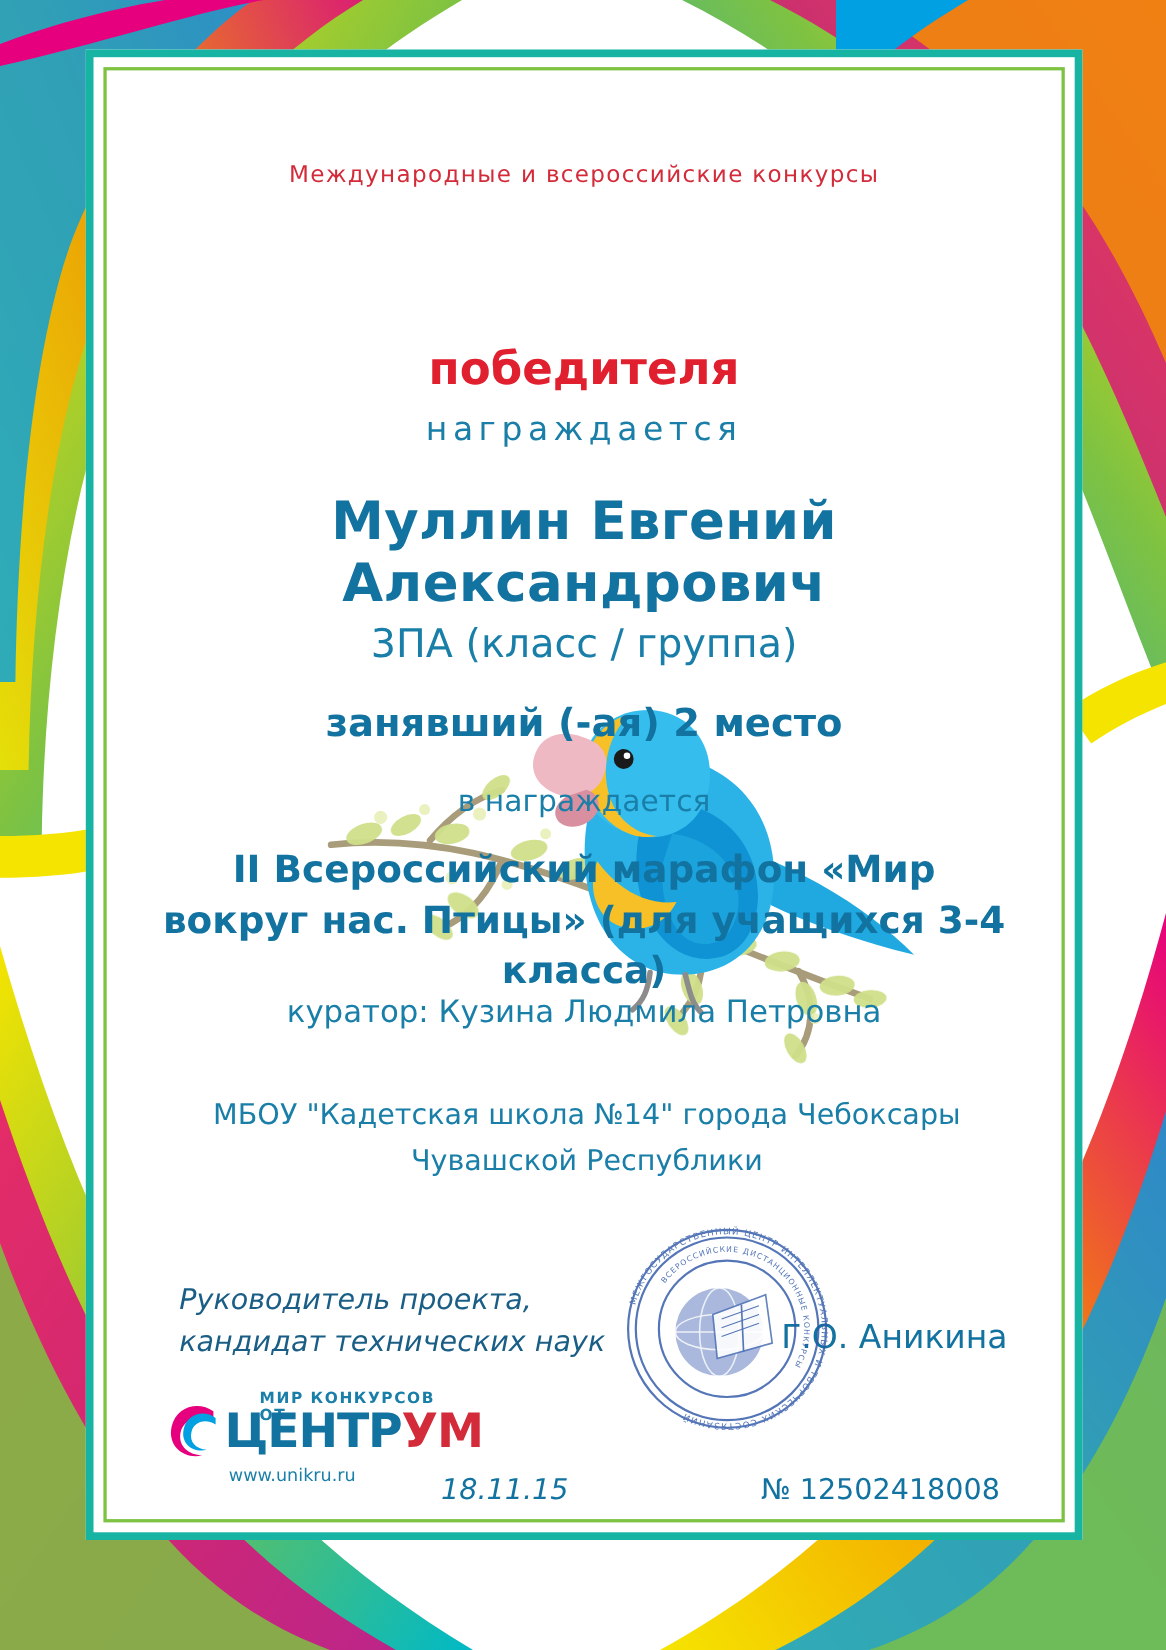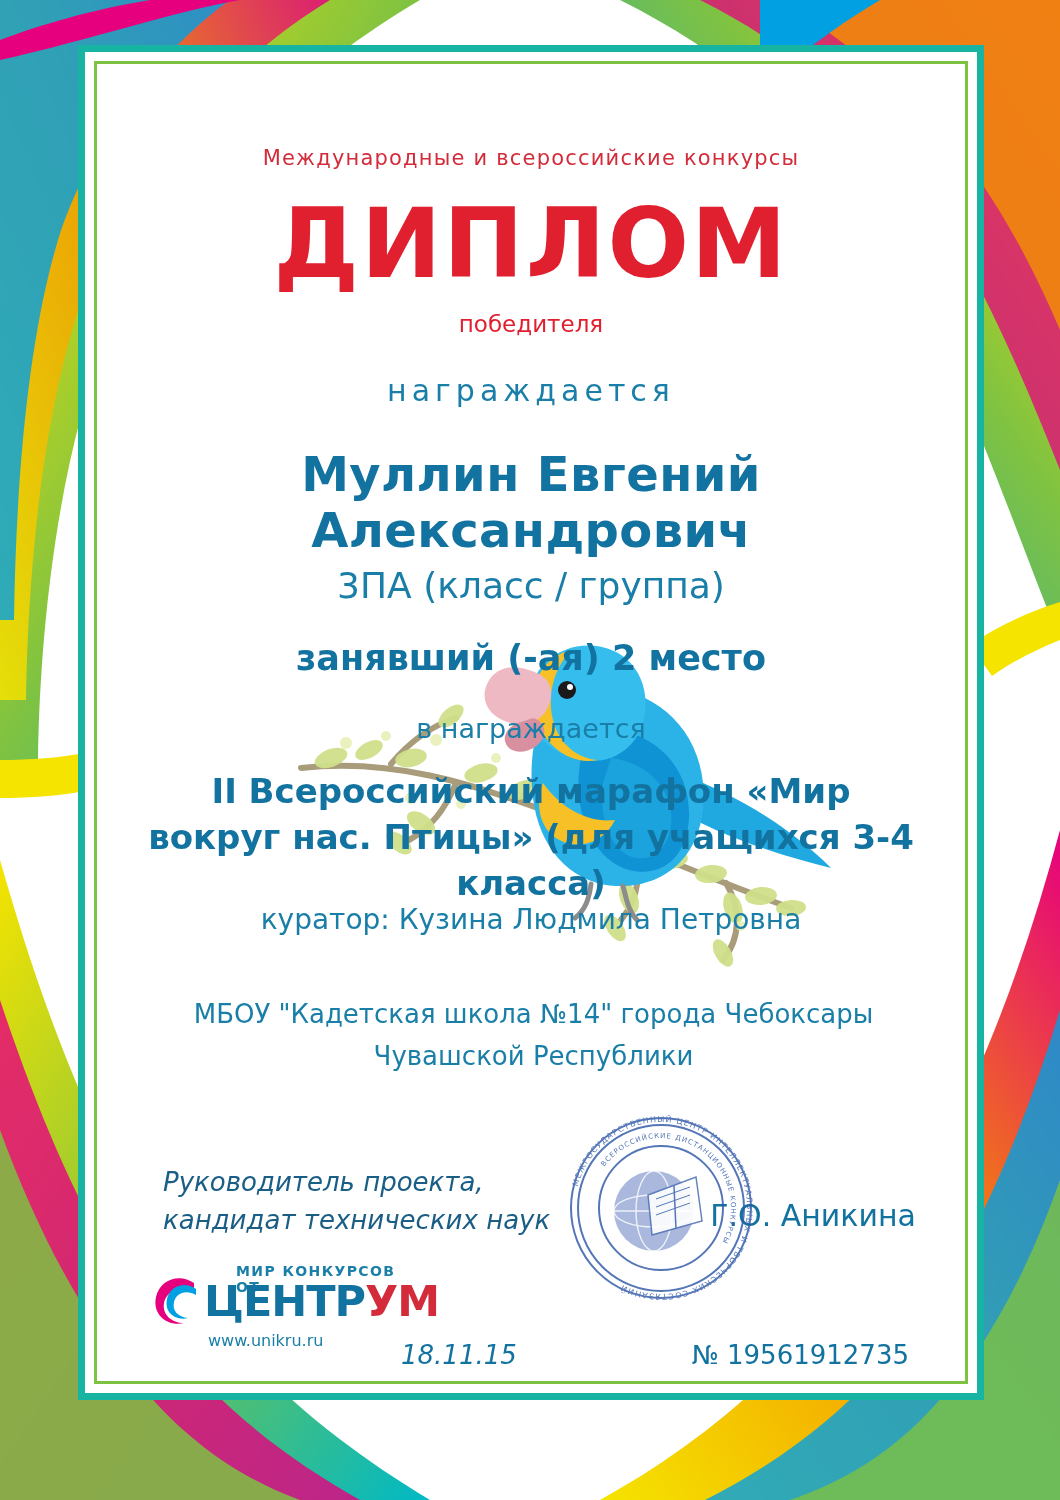--- a/index.html
+++ b/index.html
@@ -54,21 +54,21 @@
   .title{
     position:absolute;top:128px;left:0;right:0;
     font-size:96px;line-height:96px;
     font-weight:bold;
     color:#e1202f;
     letter-spacing:2px;
     font-family:"DejaVu Sans", sans-serif;
   }
   .subtitle{
     position:absolute;top:243px;left:0;right:0;
-    font-size:23px;font-weight:normal;color:#e1202f;
+    font-size:41px;font-weight:bold;color:#e1202f;
   }
   .awarded{
     position:absolute;top:305px;left:0;right:0;
     font-size:30px;color:#1a7fa8;letter-spacing:5px;
   }
   .name{
     position:absolute;top:378px;left:0;right:0;
     font-size:48px;font-weight:bold;color:#1272a0;
     letter-spacing:0.4px;
   }
@@ -272,21 +272,20 @@
 
           <circle cx="296" cy="82" r="9" fill="#1a1a1a"></circle>
           <circle cx="299" cy="79" r="3" fill="#ffffff"></circle>
 
           <path d="M320,276 C318,292 314,302 304,310" stroke="#8c8c8c" stroke-width="5" fill="none" stroke-linecap="round"></path>
           <path d="M352,278 C356,294 358,304 366,312" stroke="#8c8c8c" stroke-width="5" fill="none" stroke-linecap="round"></path>
         </g>
       </svg>
 
       <div class="kicker t-center">Международные и всероссийские конкурсы</div>
-      <div class="title t-center">ДИПЛОМ</div>
       <div class="subtitle t-center">победителя</div>
       <div class="awarded t-center">награждается</div>
       <div class="name t-center">Муллин Евгений Александрович</div>
       <div class="grade t-center">3ПА (класс / группа)</div>
       <div class="place t-center">занявший (-ая) 2 место</div>
       <div class="event-label t-center">в награждается</div>
       <div class="event-name t-center">II Всероссийский марафон «Мир вокруг нас. Птицы» (для учащихся 3-4 класса)</div>
       <div class="curator t-center">куратор: Кузина Людмила Петровна</div>
       <div class="org t-center">МБОУ "Кадетская школа №14" города Чебоксары Чувашской Республики</div>
 
@@ -328,17 +327,17 @@
         <svg class="logo-swirl" width="62" height="62" viewBox="0 0 62 62" aria-hidden="true">
           <path d="M48,14 C34,4 14,10 10,28 C6,46 22,58 38,54 C26,54 16,46 18,34 C20,22 34,16 48,22 Z" fill="#e6007e"></path>
           <path d="M50,20 C40,12 24,16 21,30 C18,44 30,52 42,49 C32,48 26,42 28,33 C30,24 40,20 50,26 Z" fill="#00a0e3"></path>
         </svg>
         <div class="logo-top">МИР КОНКУРСОВ ОТ</div>
         <div class="logo-main"><span>ЦЕНТР</span><span class="um">УМ</span></div>
         <div class="logo-url">www.unikru.ru</div>
       </div>
 
       <div class="date">18.11.15</div>
-      <div class="number">№ 19561912735</div>
+      <div class="number">№ 12502418008</div>
 
     </div>
   </div>
 </div>
 
 </body></html>

